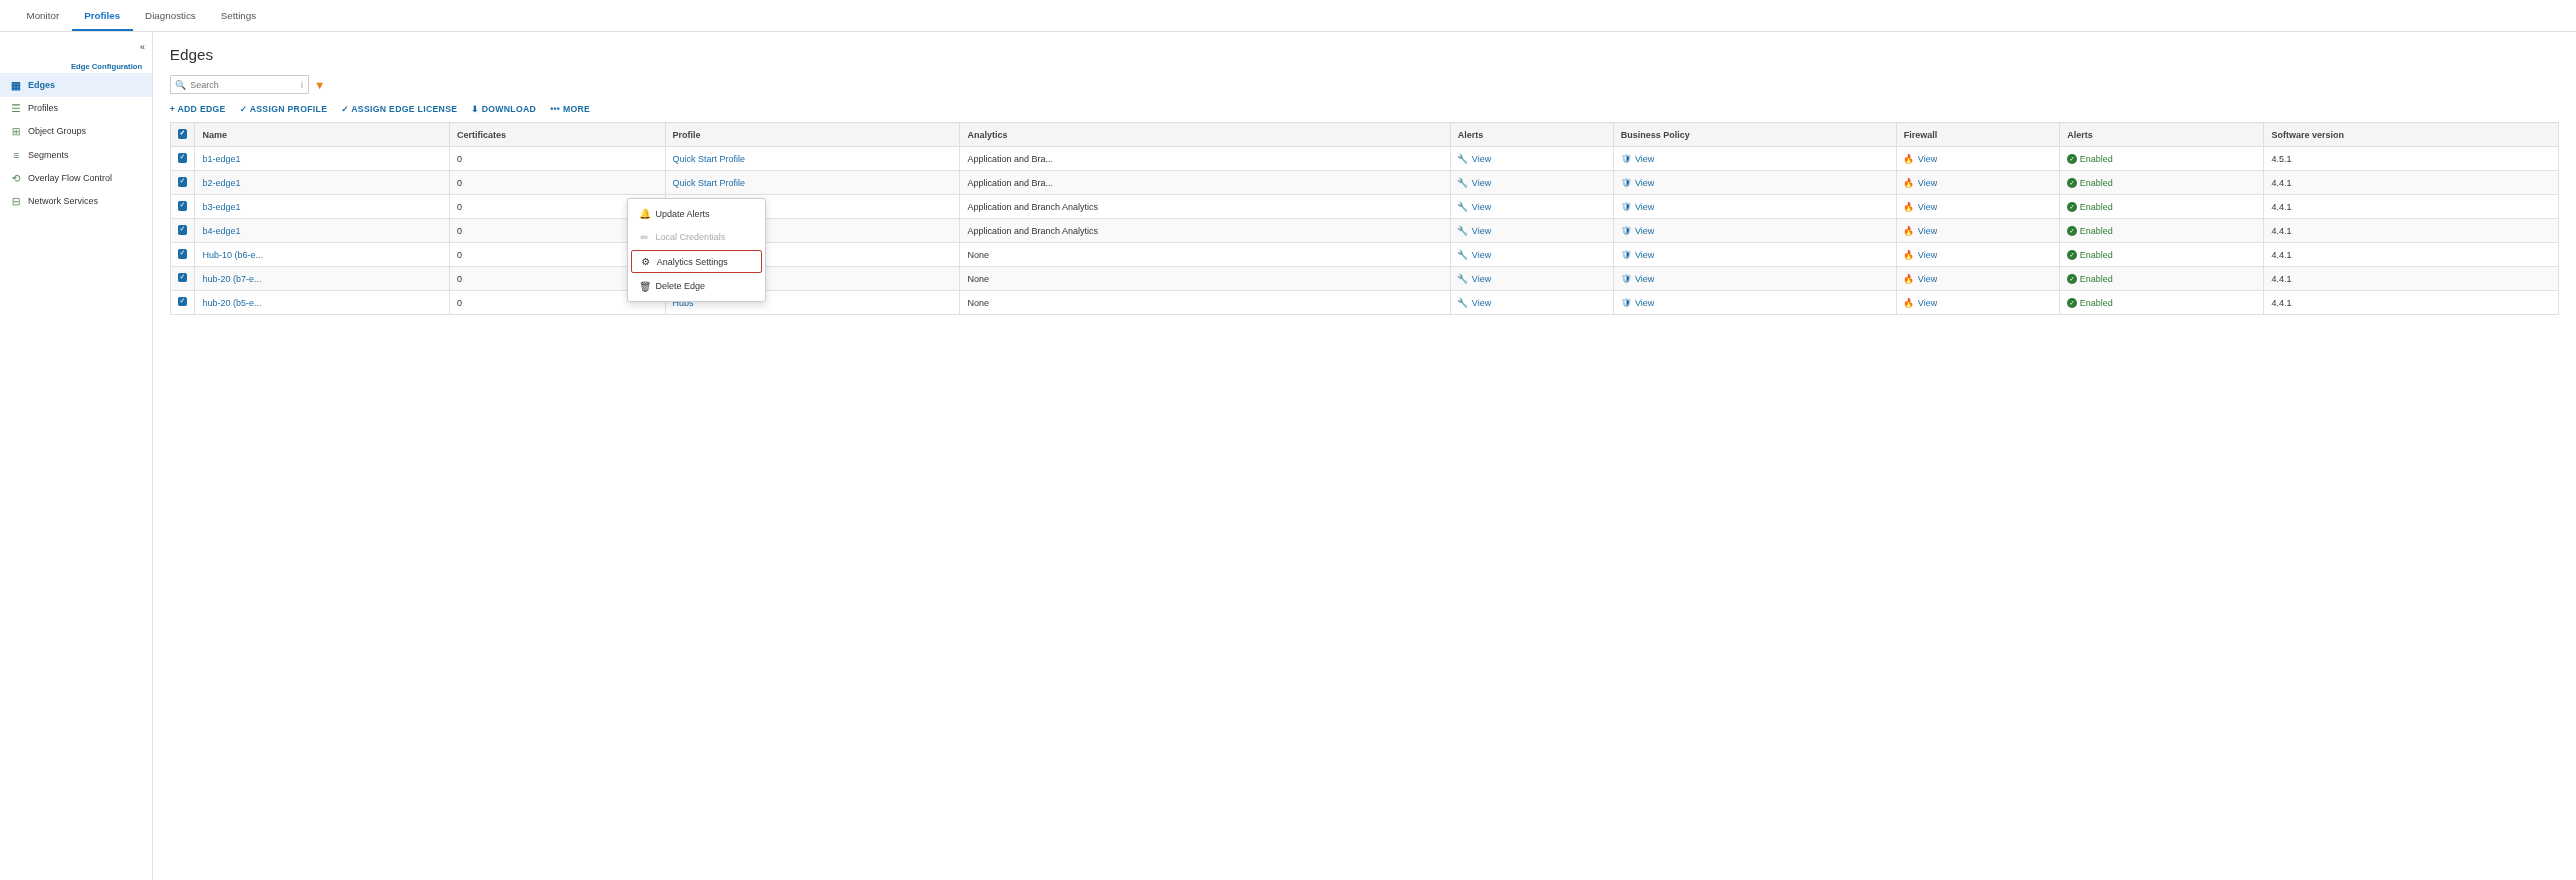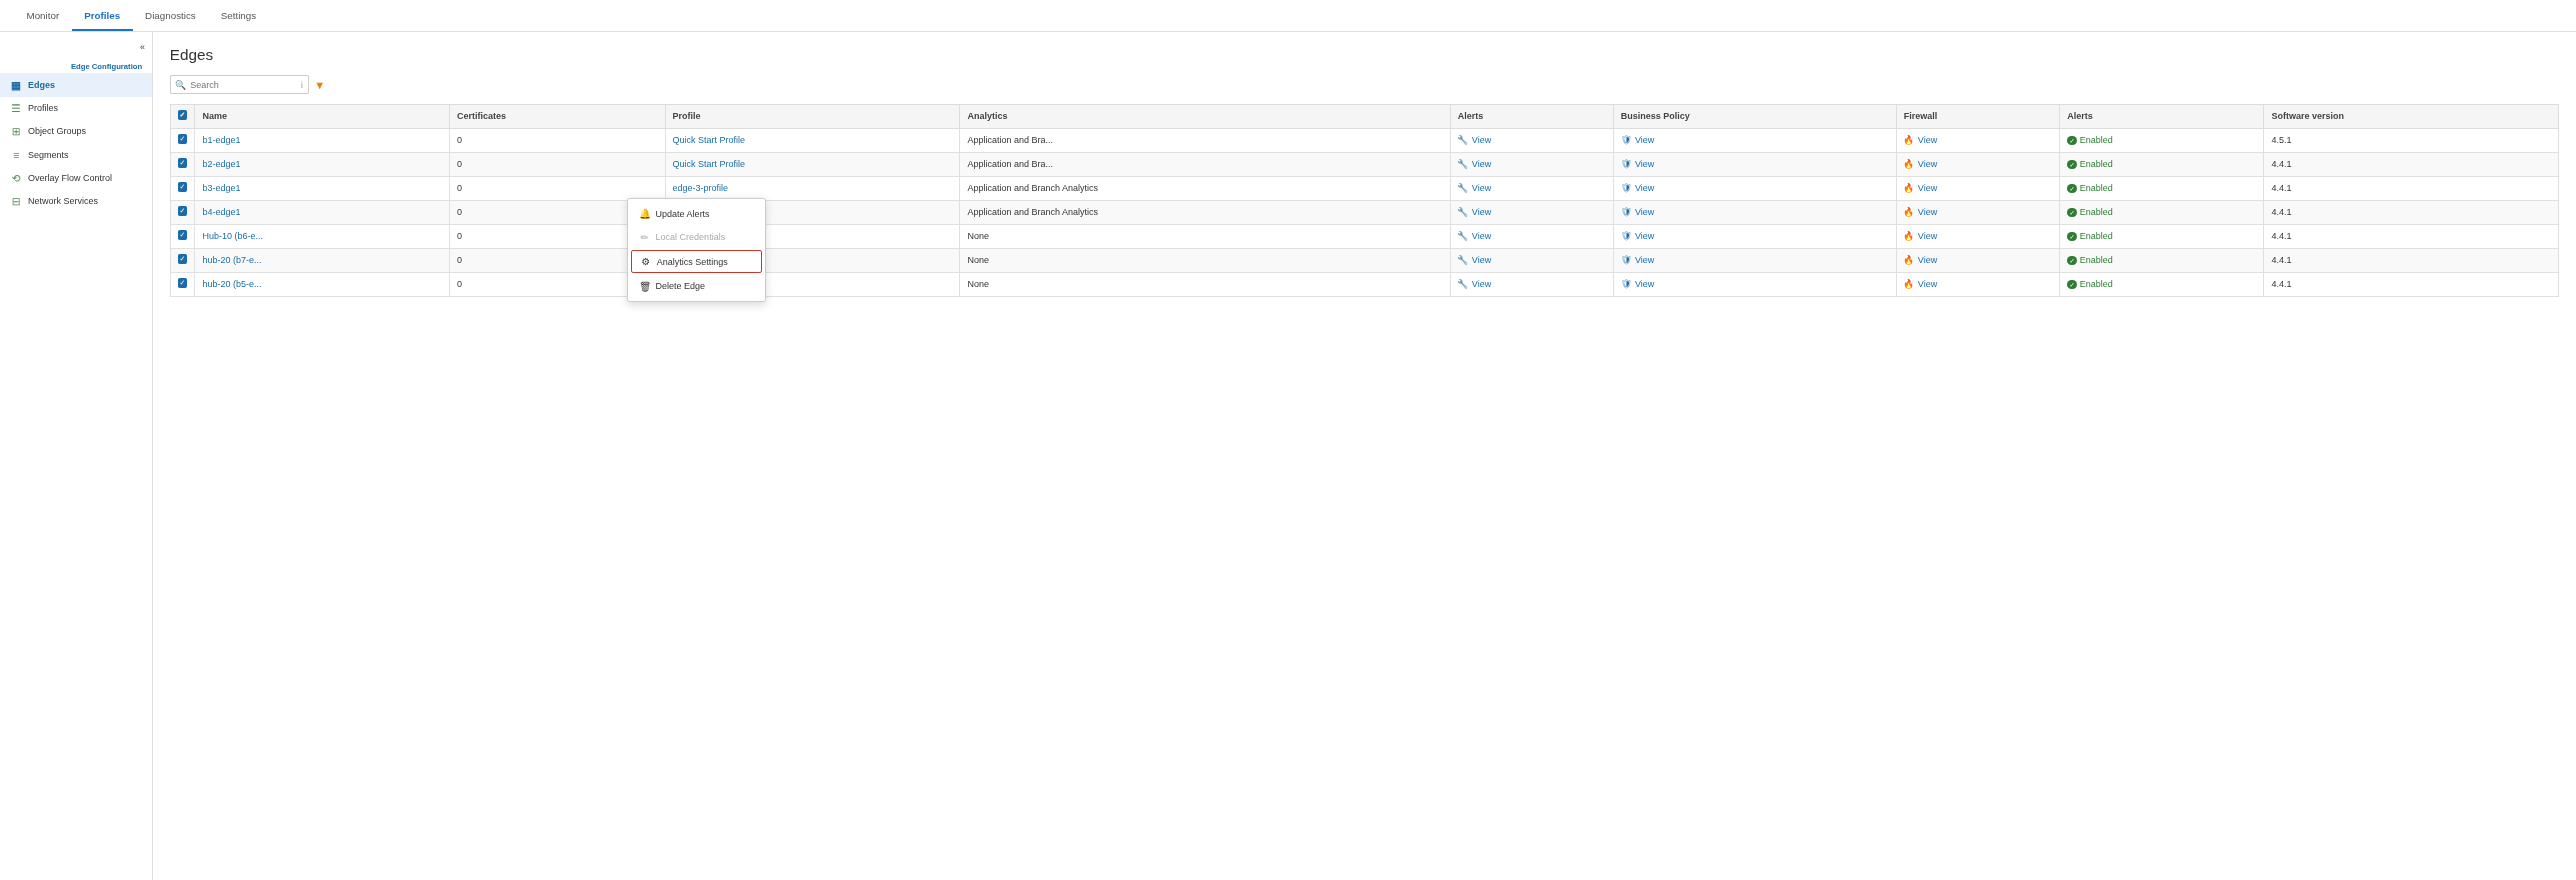--- a/index.html
+++ b/index.html
@@ -327,20 +327,27 @@
 
     <div class="search-bar">
       <div class="search-input-wrap">
         <span class="search-icon-inner">🔍</span>
         <input class="search-input" type="text" placeholder="Search" style="">
         <span class="info-icon">ℹ</span>
       </div>
       <span class="filter-icon">▼</span>
     </div>
 
+    <div class="action-bar">
+    <div class="action-btn">+ ADD EDGE</div>
+        <div class="action-btn">✓ ASSIGN PROFILE</div>
+        <div class="action-btn">✓ ASSIGN EDGE LICENSE</div>
+        <div class="action-btn">⬇ DOWNLOAD</div>
+        <div class="action-btn">••• MORE</div>
+      </div>
 
     <table class="edge-table">
       <thead>
         <tr>
           <th class="check-col">
             <span class="checked-box"></span>
           </th>
           <th>Name</th>
           <th>Certificates</th>
           <th>Profile</th>

